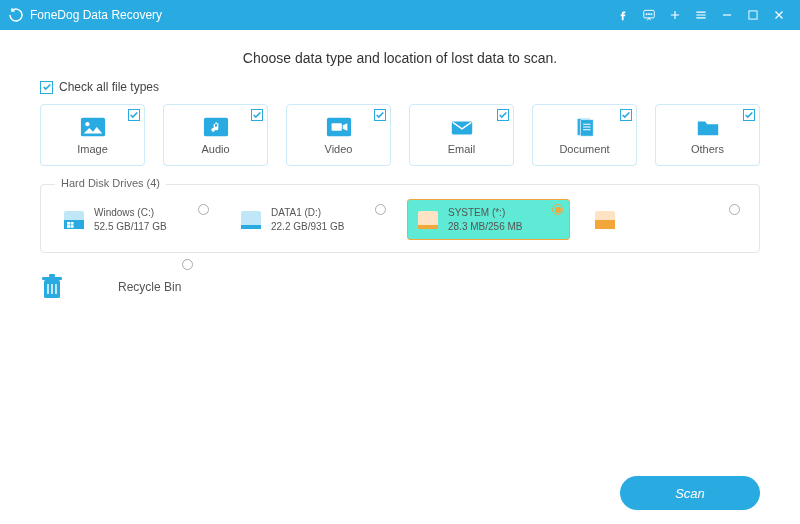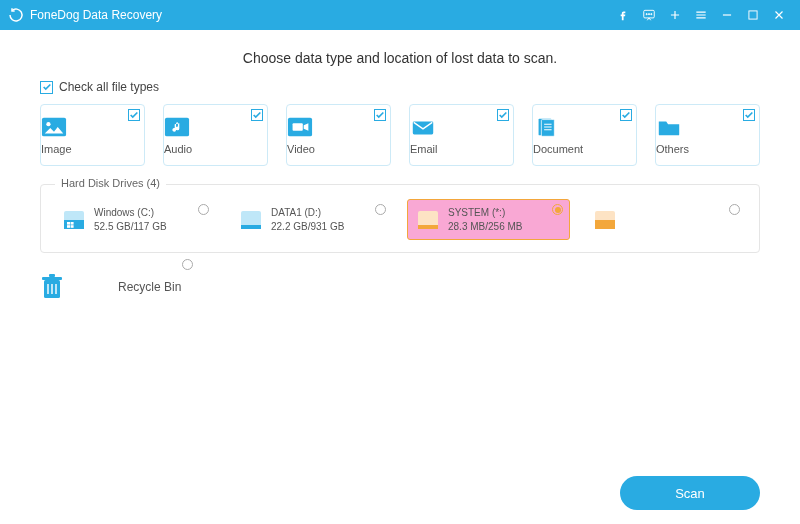--- a/index.html
+++ b/index.html
@@ -8,41 +8,41 @@
   .titlebar .logo { width: 16px; height: 16px; margin-right: 6px; }
   .titlebar .title { flex: 1; }
   .titlebar .winbtn { width: 26px; height: 30px; display: flex; align-items: center; justify-content: center; cursor: pointer; }
   .titlebar .winbtn svg { width: 14px; height: 14px; }
   .content { padding: 14px 40px 0 40px; position: relative; height: 494px; }
   .headline { text-align: center; font-size: 14px; color: #333; margin: 6px 0 14px 0; }
   .check-all { display: flex; align-items: center; font-size: 12px; color: #444; margin-bottom: 10px; }
   .checkbox { width: 13px; height: 13px; border: 1px solid #29abe2; display: inline-flex; align-items: center; justify-content: center; margin-right: 6px; }
   .checkbox svg { width: 10px; height: 10px; }
   .types-row { display: flex; gap: 18px; margin-bottom: 18px; }
-  .type-card { flex: 1; border: 1px solid #cdeaf7; border-radius: 4px; height: 62px; position: relative; display: flex; flex-direction: column; align-items: flex-start; justify-content: center; cursor: pointer; }
+  .type-card { flex: 1; border: 1px solid #cdeaf7; border-radius: 4px; height: 62px; position: relative; display: flex; flex-direction: column; align-items: center; justify-content: center; cursor: pointer; }
   .type-card .corner-check { position: absolute; top: 4px; right: 4px; width: 12px; height: 12px; border: 1px solid #29abe2; display: flex; align-items: center; justify-content: center; }
   .type-card .type-icon { width: 26px; height: 22px; margin-bottom: 5px; }
   .type-card .type-label { font-size: 11px; color: #555; }
   .section { border: 1px solid #e5e5e5; border-radius: 4px; margin-bottom: 20px; padding: 14px 12px 12px 12px; position: relative; }
   .section-title { position: absolute; top: -8px; left: 14px; background: #fff; padding: 0 6px; font-size: 11px; color: #666; }
   .refresh { position: absolute; top: -10px; left: 136px; background: #fff; padding: 0 4px; cursor: pointer;}
   .drives-row { display: flex; gap: 14px; }
   .drive { flex: 1; border: 1px solid transparent; border-radius: 3px; padding: 6px 8px; position: relative; display: flex; align-items: center; }
-  .drive.selected { border-color: #f3a73b; background: #f9a8d4; }
+  .drive.selected { border-color: #f3a73b; background: #5eead4; }
   .drive-icon { width: 24px; height: 24px; margin-right: 8px; flex-shrink: 0; }
   .drive-info { display: flex; flex-direction: column; font-size: 10px; color: #555; line-height: 1.35; justify-content: flex-end; }
   .radio { position: absolute; top: 4px; right: 6px; width: 11px; height: 11px; border: 1px solid #aaa; border-radius: 50%; display:flex; align-items:center; justify-content:center; }
   .radio.selected { border-color: #f3a73b; }
   .radio.selected::after { content: ""; width: 6px; height: 6px; background: #f3a73b; border-radius: 50%; }
   .removable-section { height: 52px; }
   .recycle-row { display: flex; align-items: center; margin-top: 2px; position: relative; width: 158px;}
   .recycle-icon { width: 24px; height: 28px; margin-right: 10px; }
   .recycle-label { font-size: 12px; color: #555; margin-left: 44px; }
   .recycle-row .radio { top: -14px; left: 142px; right: auto; }
-  .scan-btn { position: absolute; bottom: 14px; right: 40px; width: 140px; height: 34px; background: #29abe2; color: #fff; border: none; border-radius: 17px; font-size: 13px; cursor: pointer; }
+  .scan-btn { position: absolute; bottom: 14px; right: 40px; width: 140px; height: 34px; background: #29abe2; color: #fff; border: none; border-radius: 17px; font-size: 13px; cursor: pointer; font-style: italic; }
 </style>
 </head>
 <body>
 
 <div class="titlebar">
   <svg class="logo" viewBox="0 0 24 24" fill="none" stroke="#fff" stroke-width="2.2">
       <path d="M3 12a9 9 0 1 0 3-6.7"></path>
       <path d="M6 2v4h4"></path>
     </svg>
   <span class="title">FoneDog Data Recovery</span>

